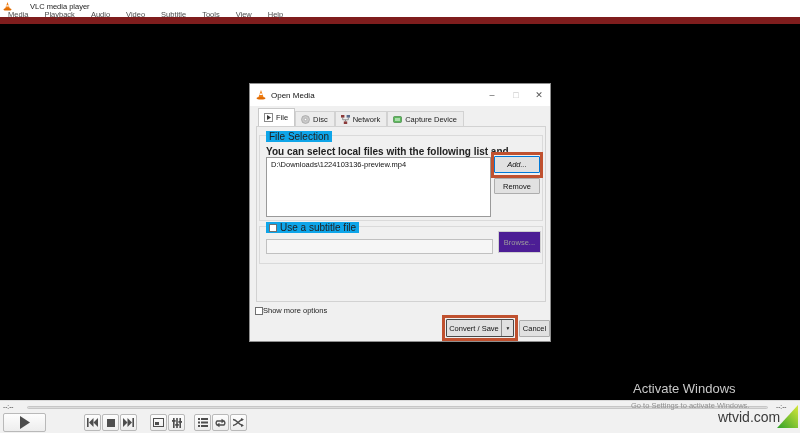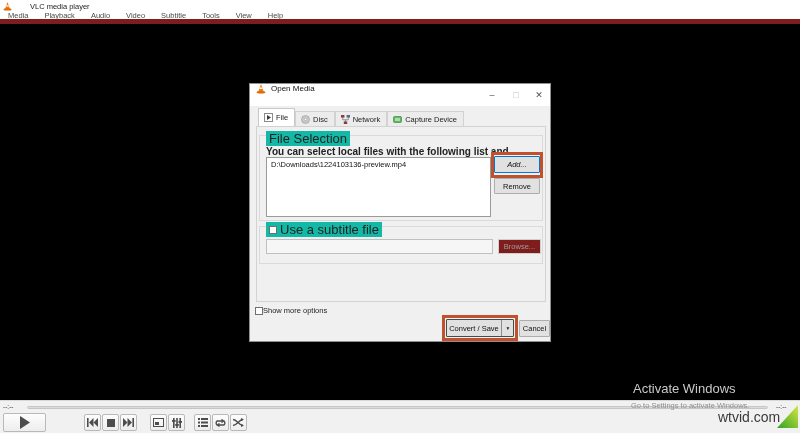--- a/index.html
+++ b/index.html
@@ -4,21 +4,21 @@
 <style>
   * { margin:0; padding:0; box-sizing:border-box; }
   html,body { background:#555; }
   body { font-family:"Liberation Sans", sans-serif; }
   #screen { position:relative; width:800px; height:433px; background:#000; overflow:hidden; }
 
   
   .titlebar { position:absolute; left:0; top:0; width:800px; height:12px; background:#fff; display:flex; align-items:center; }
   .titlebar .app-title { font-size:7.5px; color:#222; margin-left:18px; }
   .cone { display:inline-block; }
-  .menubar { position:absolute; left:0; top:12px; width:800px; height:12px; background:#fff; display:flex; align-items:center; border-bottom:5px solid #7f1d1d; }
+  .menubar { position:absolute; left:0; top:12px; width:800px; height:12px; background:#fff; display:flex; align-items:center; border-bottom:7px solid #7f1d1d; }
   .menubar span { font-size:7.5px; color:#4a4a4a; padding:0 8px; cursor:default; }
   .video { position:absolute; left:0; top:24px; width:800px; height:376px; background:#000; }
 
   
   .activate1 { position:absolute; left:633px; top:381px; font-size:13px; color:#c9c9c9; }
   .activate2 { position:absolute; left:631px; top:401px; font-size:7.5px; color:#8f8f8f; z-index:5; }
   .brand { position:absolute; left:718px; top:409px; font-size:14px; color:#3a3a3a; z-index:6; }
   .brand-logo { position:absolute; left:777px; top:405px; z-index:6; }
 
   
@@ -26,46 +26,46 @@
   .time { position:absolute; top:2px; font-size:6.5px; color:#333; }
   .time.elapsed { left:3px; }
   .time.remaining { left:776px; }
   .seek { position:absolute; left:27px; top:5px; width:741px; height:3px; background:#dcdcdc; border:1px solid #c6c6c6; border-radius:2px; }
   .btn { position:absolute; background:linear-gradient(#fdfdfd,#ededed); border:1px solid #b9b9b9; border-radius:2px; display:flex; align-items:center; justify-content:center; }
   .btn.play { left:3px; top:12px; width:43px; height:19px; }
   .sm { width:17px; height:17px; top:13px; }
 
   
   .dialog { position:absolute; left:249px; top:83px; width:302px; height:259px; background:#f0f0f0; border:1px solid #8f8f8f; box-shadow:2px 3px 10px rgba(0,0,0,.55); }
-  .dlg-titlebar { position:absolute; left:0; top:0; width:100%; height:22px; background:#fff; display:flex; align-items:flex-start; }
+  .dlg-titlebar { position:absolute; left:0; top:0; width:100%; height:22px; background:#fff; display:flex; align-items:center; }
   .dlg-title { font-size:8px; color:#111; margin-left:5px; }
   .winbtn { position:absolute; top:0; width:24px; height:22px; display:flex; align-items:center; justify-content:center; font-size:9px; color:#555; }
   .winbtn.min { left:230px; }
   .winbtn.max { left:254px; color:#b9b9b9; }
   .winbtn.close { left:277px; }
 
   .tabs { position:absolute; left:8px; top:24px; display:flex; align-items:flex-end; height:18px; z-index:2; }
   .tab { display:flex; align-items:center; gap:3px; font-size:7.5px; color:#222; padding:3px 6px 3px 5px; background:#ececec; border:1px solid #d2d2d2; border-bottom:none; height:15px; }
   .tab.selected { background:#fff; height:18px; border-color:#c9c9c9; }
   .pane { position:absolute; left:6px; top:42px; width:290px; height:176px; background:#f0f0f0; border:1px solid #d2d2d2; }
 
   .group { position:absolute; border:1px solid #dadada; }
   .g-files { left:2px; top:8px; width:284px; height:86px; }
   .g-sub { left:2px; top:99px; width:284px; height:38px; }
-  .legend { position:absolute; top:-5px; left:6px; background:#14b8a6; padding:0 3px; font-size:13px; color:#222; display:flex; align-items:center; gap:3px; }
+  .legend { position:absolute; top:-5px; left:6px; background:#0ea5e9; padding:0 3px; font-size:10px; color:#222; display:flex; align-items:center; gap:3px; }
   .hint { position:absolute; left:6px; top:10px; font-size:10px; color:#222;font-weight:bold; }
   .listbox { position:absolute; left:6px; top:21px; width:225px; height:60px; background:#fff; border:1px solid #9a9a9a; }
   .file-row { font-size:7.5px; color:#111; padding:2px 0 0 4px; white-space:nowrap; }
   .pushbtn { position:absolute; background:#e1e1e1; border:1px solid #adadad; border-radius:1px; font-size:7.5px; color:#111; display:flex; align-items:center; justify-content:center; }
   .add-wrap { position:absolute; left:231px; top:16px; width:52px; height:26px; border:3px solid #c0512f; }
   .btn-add { left:234px; top:20px; width:46px; height:17px; border-color:#0078d7;font-style:italic; }
   .btn-remove { left:234px; top:42px; width:46px; height:16px; }
   .checkbox { display:inline-block; width:8px; height:8px; background:#fff; border:1px solid #707070; }
   .sub-input { position:absolute; left:6px; top:12px; width:227px; height:15px; background:#f6f6f6; border:1px solid #c0c0c0; }
-  .btn-browse { left:238px; top:12px; width:43px; height:15px; background:#7f1d1d; color:#9d9d9d; border-color:#cfcfcf; }
+  .btn-browse { left:238px; top:4px; width:43px; height:22px; background:#4c1d95; color:#9d9d9d; border-color:#cfcfcf; }
 
   .showmore { position:absolute; left:5px; top:222px; display:flex; align-items:center; font-size:7.5px; color:#222; }
   .convert-wrap { position:absolute; left:192px; top:231px; width:76px; height:26px; border:3px solid #c0512f; z-index:3; }
   .btn-convert { left:196px; top:235px; width:68px; height:18px; border-color:#4a4a4a; padding:0; z-index:4; }
   .btn-convert .lbl { flex:1; text-align:center; }
   .btn-convert .arrow-seg { width:12px; height:100%; border-left:1px solid #8c8c8c; display:flex; align-items:center; justify-content:center; font-size:6px; color:#222; }
   .btn-cancel { left:269px; top:236px; width:31px; height:17px; }
 
   .icon9 { width:9px; height:9px; display:inline-block; }
   svg { display:block; }

